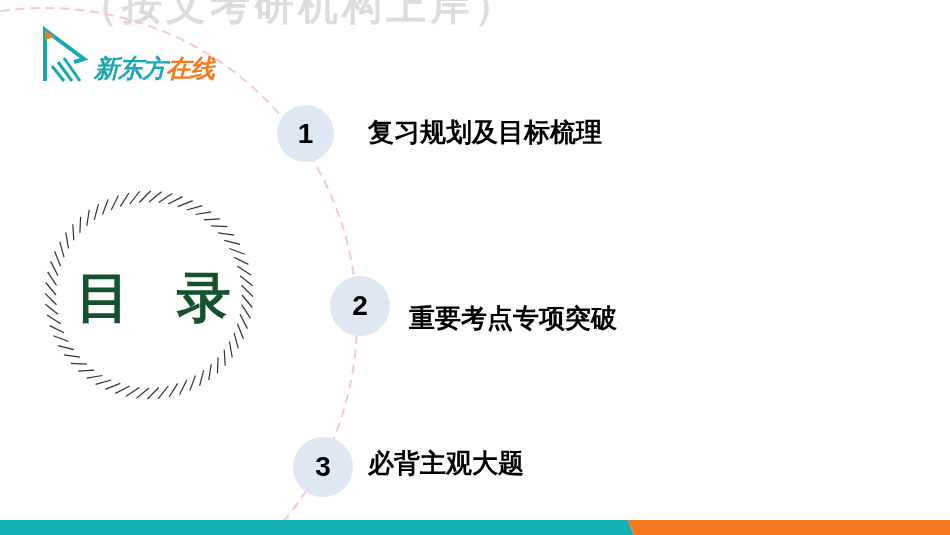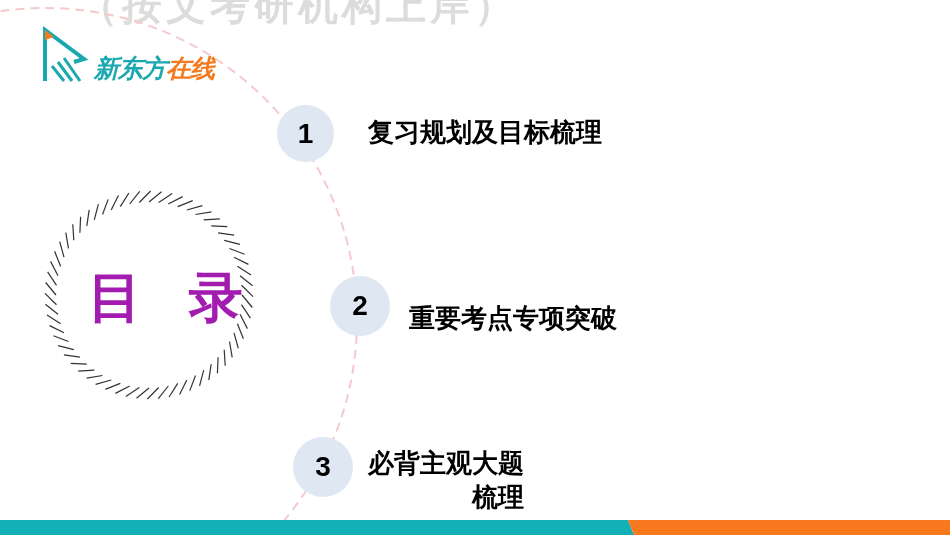--- a/index.html
+++ b/index.html
@@ -6,21 +6,21 @@
   body { width:950px; height:535px; position:relative; overflow:hidden; background:#ffffff;
          font-family:"DejaVu Sans", sans-serif; }
   .watermark { position:absolute; left:78px; top:-22px; font-size:40px; font-weight:bold; color:#dcdcdc;
                white-space:nowrap; letter-spacing:4px; }
   svg.bg { position:absolute; left:0; top:0; }
   .logo { position:absolute; left:42px; top:26px; width:200px; height:62px;text-decoration:underline; }
   .logo-text { position:absolute; left:52px; top:26px; font-size:25px; font-weight:bold; font-style:italic;
                white-space:nowrap; letter-spacing:-1px; }
   .logo-text .a { color:#1aa8b0; }
   .logo-text .b { color:#f47a20; }
-  .toc-title { position:absolute; left:88px; top:262px; font-size:54px; font-weight:bold; color:#a21caf;
+  .toc-title { position:absolute; left:76px; top:262px; font-size:54px; font-weight:bold; color:#14532d;
                letter-spacing:14px; white-space:nowrap; }
   .badge { position:absolute; border-radius:50%; background:#dee7f2; display:flex; align-items:center;
            justify-content:center; font-family:"Liberation Sans", sans-serif; font-weight:bold;
            font-size:28px; color:#000; }
   .item-label { position:absolute; font-weight:bold; font-size:26px; color:#000; white-space:nowrap; }
   .item3 { text-align:right; line-height:34px; }
   .bar { position:absolute; left:0; top:520px; width:950px; height:15px; }
 </style>
 </head>
 <body>
@@ -116,19 +116,18 @@
 <div class="badge" style="left:330px;top:276px;width:60px;height:60px;">
   <span>2</span>
 </div>
 <div class="item-label" style="left:409px;top:289px;margin-top:12px;">重要考点专项突破</div>
 
 <div class="badge" style="left:293px;top:437px;width:60px;height:60px;">
   <span>3</span>
 </div>
 <div class="item-label item3" style="left:368px;top:446px;">
   <div>必背主观大题</div>
-  <div>梳理</div>
 </div>
 
 <svg class="bar" width="950" height="15">
   <polygon points="0,0 628,0 634,15 0,15" fill="#13b0b5"></polygon>
   <polygon points="628,0 950,0 950,15 634,15" fill="#f7781d"></polygon>
 </svg>
 
 </body></html>

